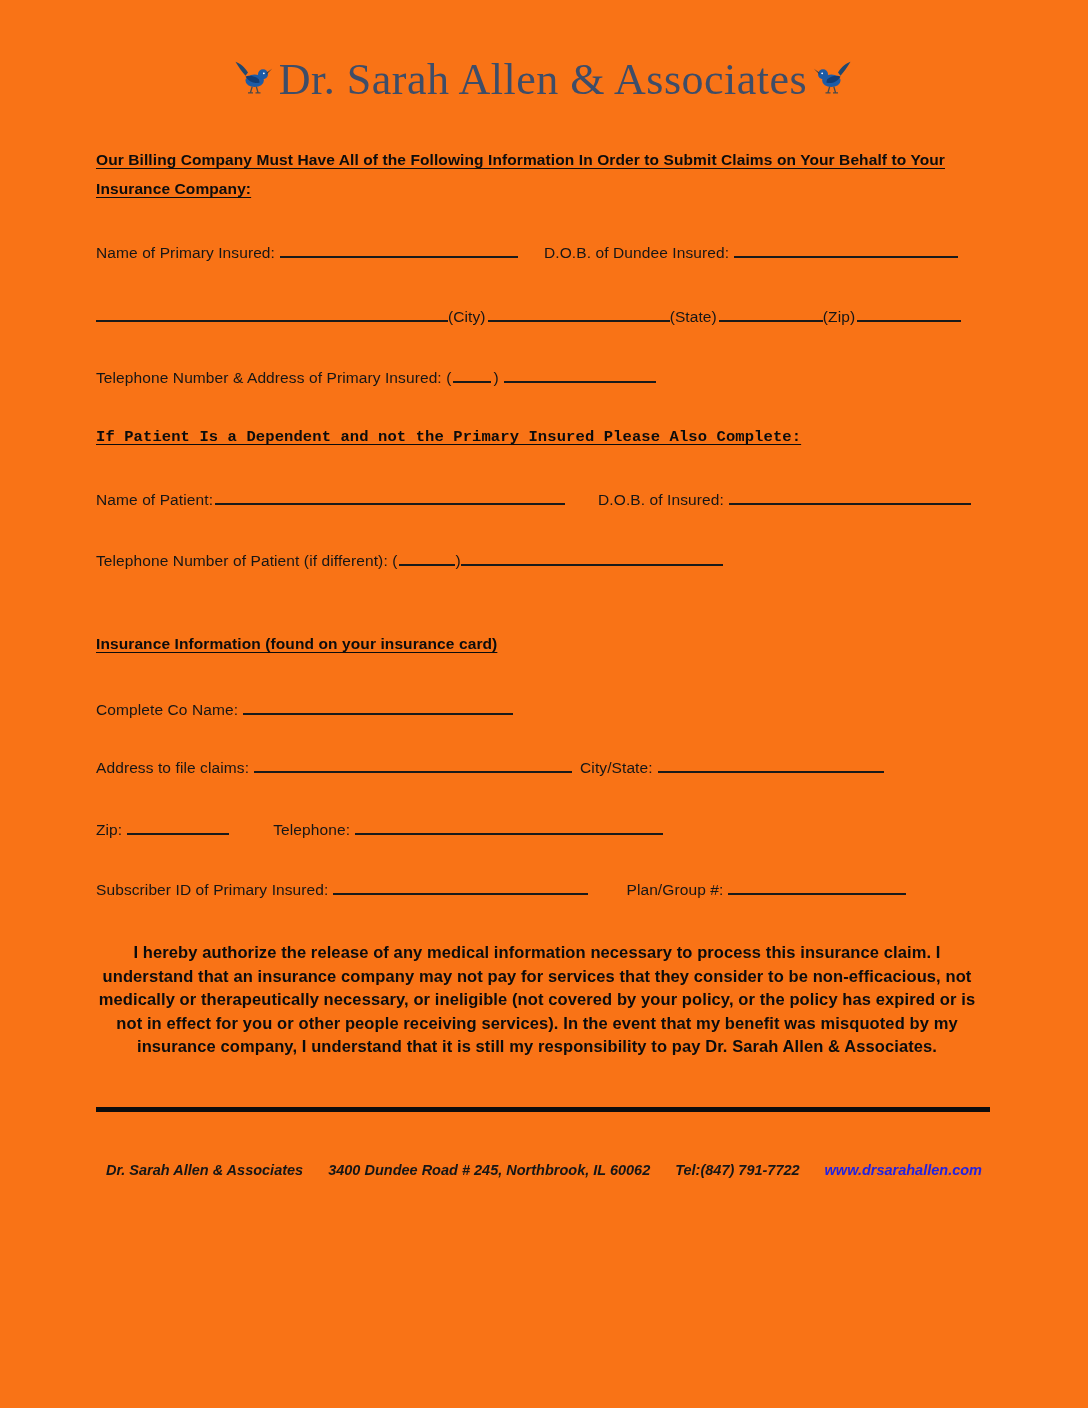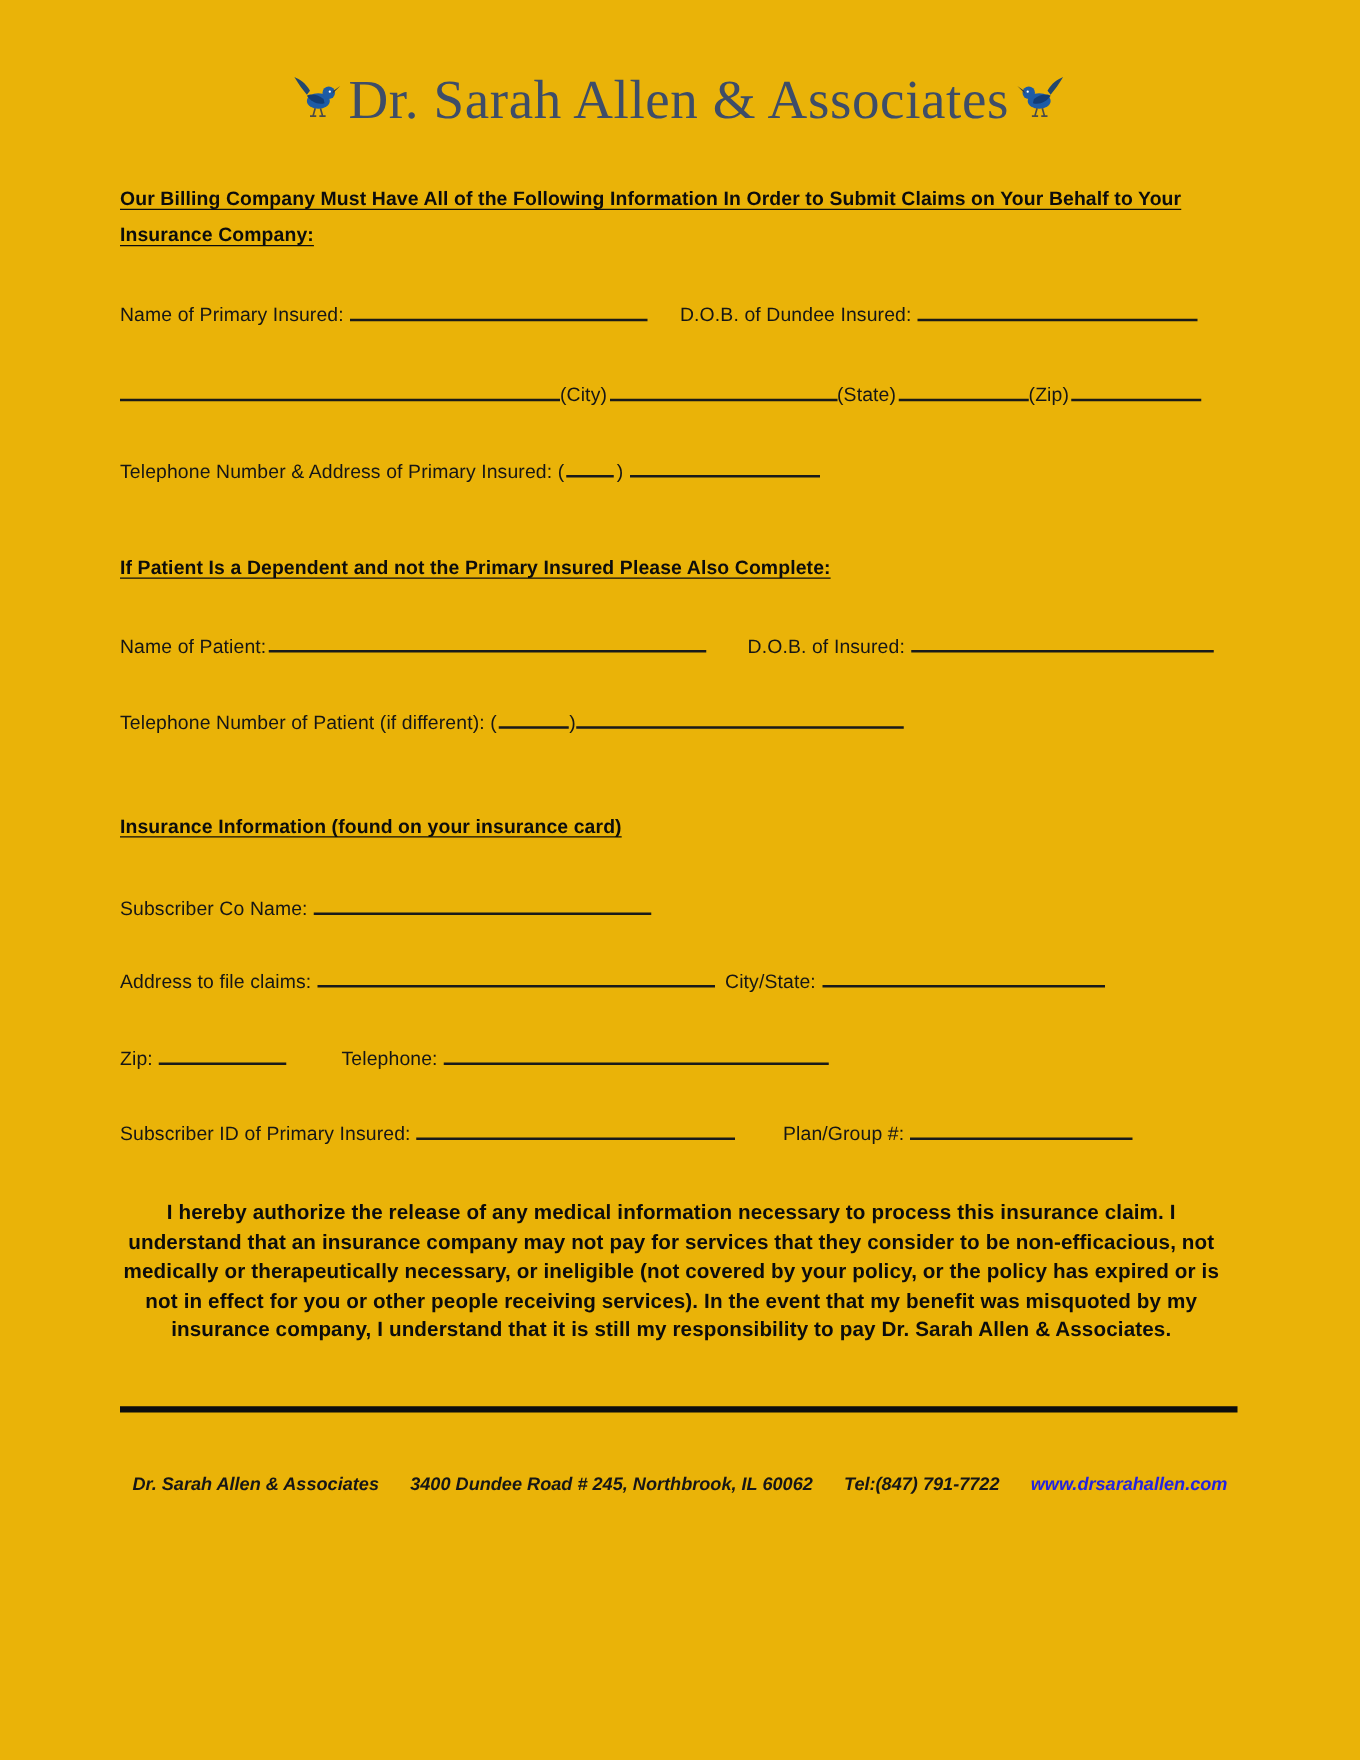--- a/index.html
+++ b/index.html
@@ -1,34 +1,34 @@
 <!DOCTYPE html>
 <html><head>
 <meta charset="utf-8">
 <style>
   html,body{margin:0;padding:0;background:#ffffff;}
   .page{
-    width:1088px;height:1408px;margin:0 auto;background:#eab308;
+    width:1088px;height:1408px;margin:0 auto;background:#f97316;
     font-family:"Liberation Sans", sans-serif;color:#161616;
     box-sizing:border-box;padding:0 98px 0 96px;overflow:hidden;
   }
   .title-row{display:flex;justify-content:center;align-items:center;gap:6px;padding-top:56px;}
   .title{
     font-family:"Liberation Serif", serif;font-size:44px;line-height:1.1;
     color:#3e4d68;letter-spacing:0.5px;white-space:nowrap;
   }
   .bird{width:40px;height:42px;flex:0 0 auto;}
   .bird.flip{transform:scaleX(-1);}
   .sec-heading{
     font-weight:bold;font-size:15.5px;line-height:1.85;
     text-decoration:underline;text-underline-offset:3px;color:#0c0c0c;
     max-width:880px;letter-spacing:0.1px;
   }
   .h1{margin-top:42px;}
-  .h2{margin-top:54px;}
+  .h2{margin-top:36px;font-family:Liberation Mono, monospace;}
   .h3{margin-top:60px;}
   .row{font-size:15.5px;white-space:nowrap;letter-spacing:0.1px;}
   .row .lbl{display:inline-block;}
   .line{
     display:inline-block;border-bottom:2px solid #1a1a1a;height:2px;
     margin-left:5px;vertical-align:baseline;
   }
   .line.tight{margin-left:2px;}
   .gap{display:inline-block;}
   .para{
@@ -91,21 +91,21 @@
   </div>
 
   <div class="row" style="margin-top:43px;">
     <span class="lbl">Telephone Number of Patient (if different): (</span><span class="line tight" style="width:56px;"></span><span>)</span><span class="line tight" style="width:262px;margin-left:0;"></span>
   </div>
 
 
   <div class="sec-heading h3">Insurance Information (found on your insurance card)</div>
 
   <div class="row" style="margin-top:42px;">
-    <span class="lbl">Subscriber Co Name:</span><span class="line" style="width:270px;"></span>
+    <span class="lbl">Complete Co Name:</span><span class="line" style="width:270px;"></span>
   </div>
 
   <div class="row" style="margin-top:40px;">
     <span class="lbl">Address to file claims:</span><span class="line" style="width:318px;"></span><span class="gap" style="width:8px;"></span><span class="lbl">City/State:</span><span class="line" style="width:226px;"></span>
   </div>
 
   <div class="row" style="margin-top:44px;">
     <span class="lbl">Zip:</span><span class="line" style="width:102px;"></span><span class="gap" style="width:44px;"></span><span class="lbl">Telephone:</span><span class="line" style="width:308px;"></span>
   </div>
 

